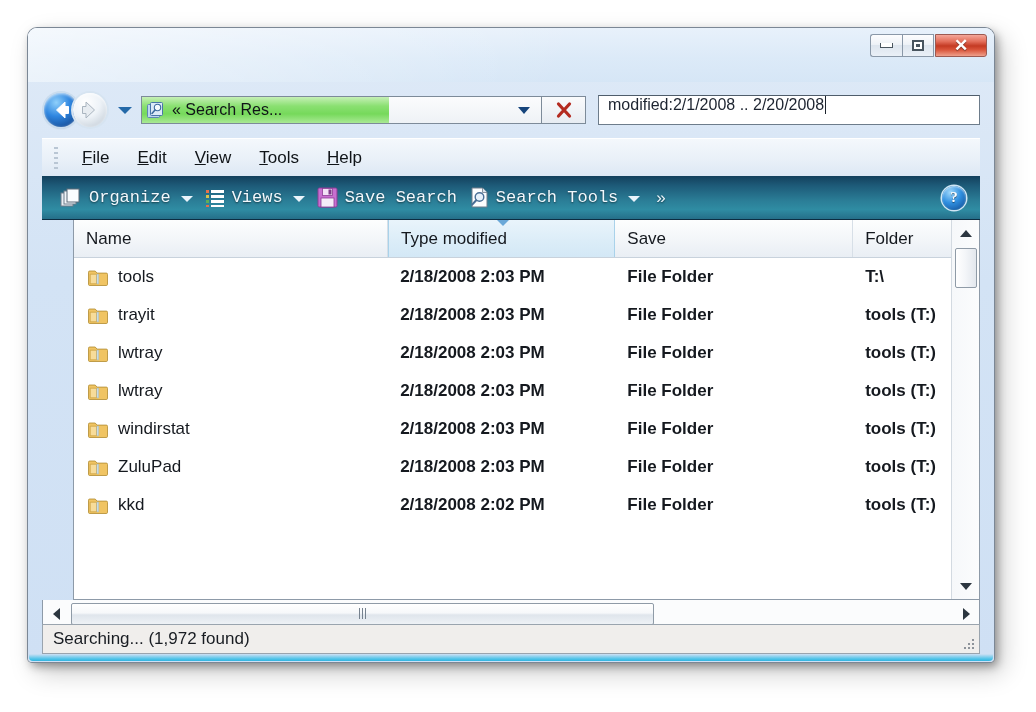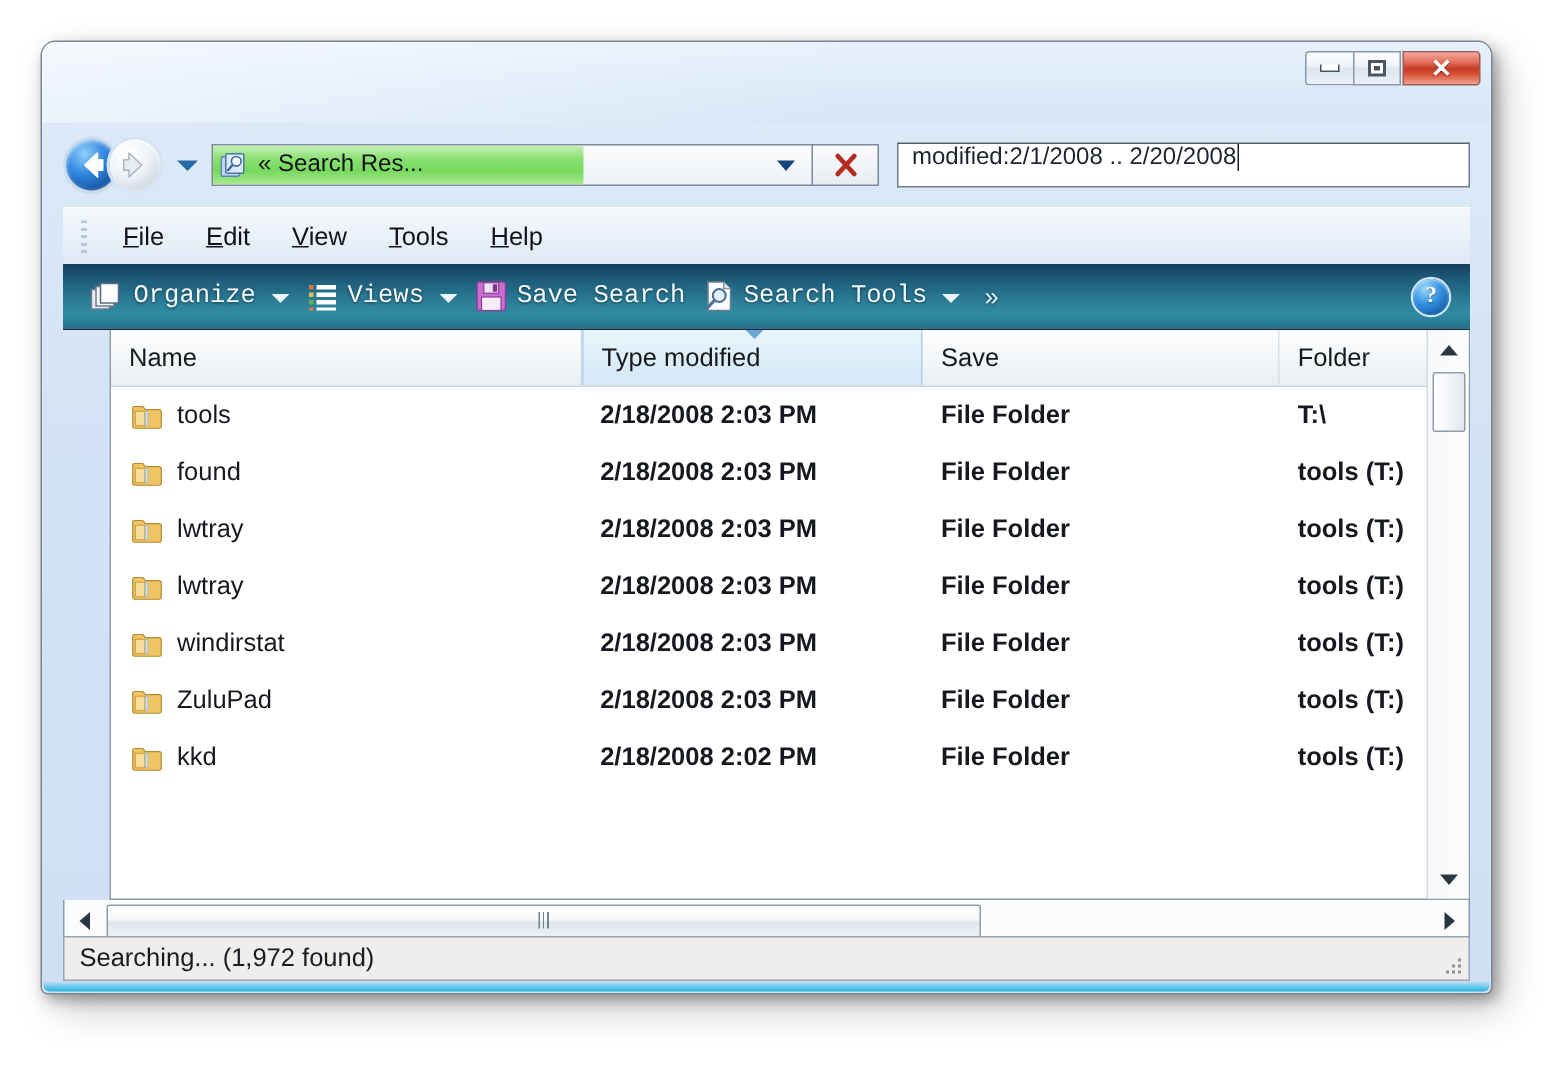--- a/index.html
+++ b/index.html
@@ -465,21 +465,21 @@
             <span>T:\</span>
           </div>
         </div>
         <div class="row">
           <div class="cell name" style="width:325px">
             <svg class="foldericon" viewBox="0 0 20 17">
               <path d="M0.5 3.2 A1.2 1.2 0 0 1 1.7 2 H7.2 L9 4.1 H18.3 A1.2 1.2 0 0 1 19.5 5.3 V15.3 A1.2 1.2 0 0 1 18.3 16.5 H1.7 A1.2 1.2 0 0 1 0.5 15.3 Z" fill="#f0c463" stroke="#b08a2e" stroke-width="0.8"></path>
               <path d="M2.2 5.2 H8.6 V14.8 H2.2 Z" fill="#f7dc9a" stroke="#c79c3a" stroke-width="0.7"></path>
               <path d="M8.9 5.2 H10.6 V14.8 H8.9 Z" fill="#cfe5f2" stroke="#9ab6c9" stroke-width="0.5"></path>
             </svg>
-            <span>found</span>
+            <span>trayit</span>
           </div>
           <div class="cell date" style="width:235px">
             <span>2/18/2008 2:03 PM</span>
           </div>
           <div class="cell type" style="width:246px">
             <span>File Folder</span>
           </div>
           <div class="cell folder" style="width:130px">
             <span>tools (T:)</span>
           </div>

